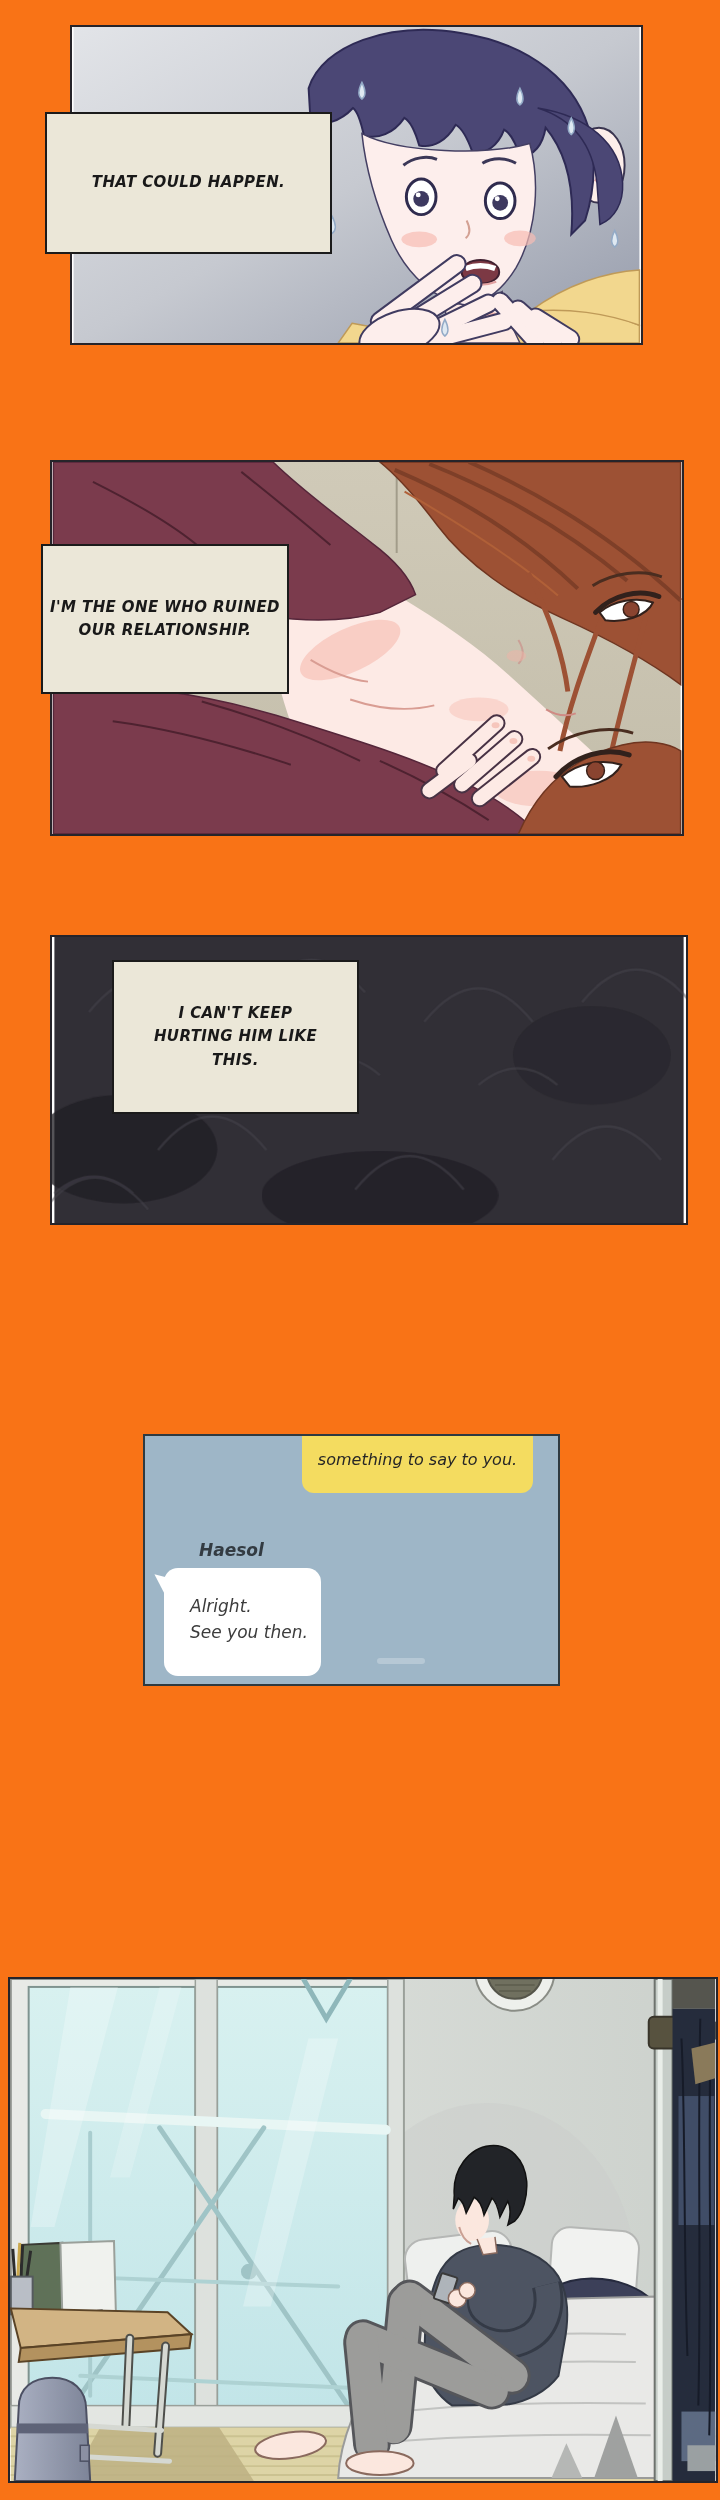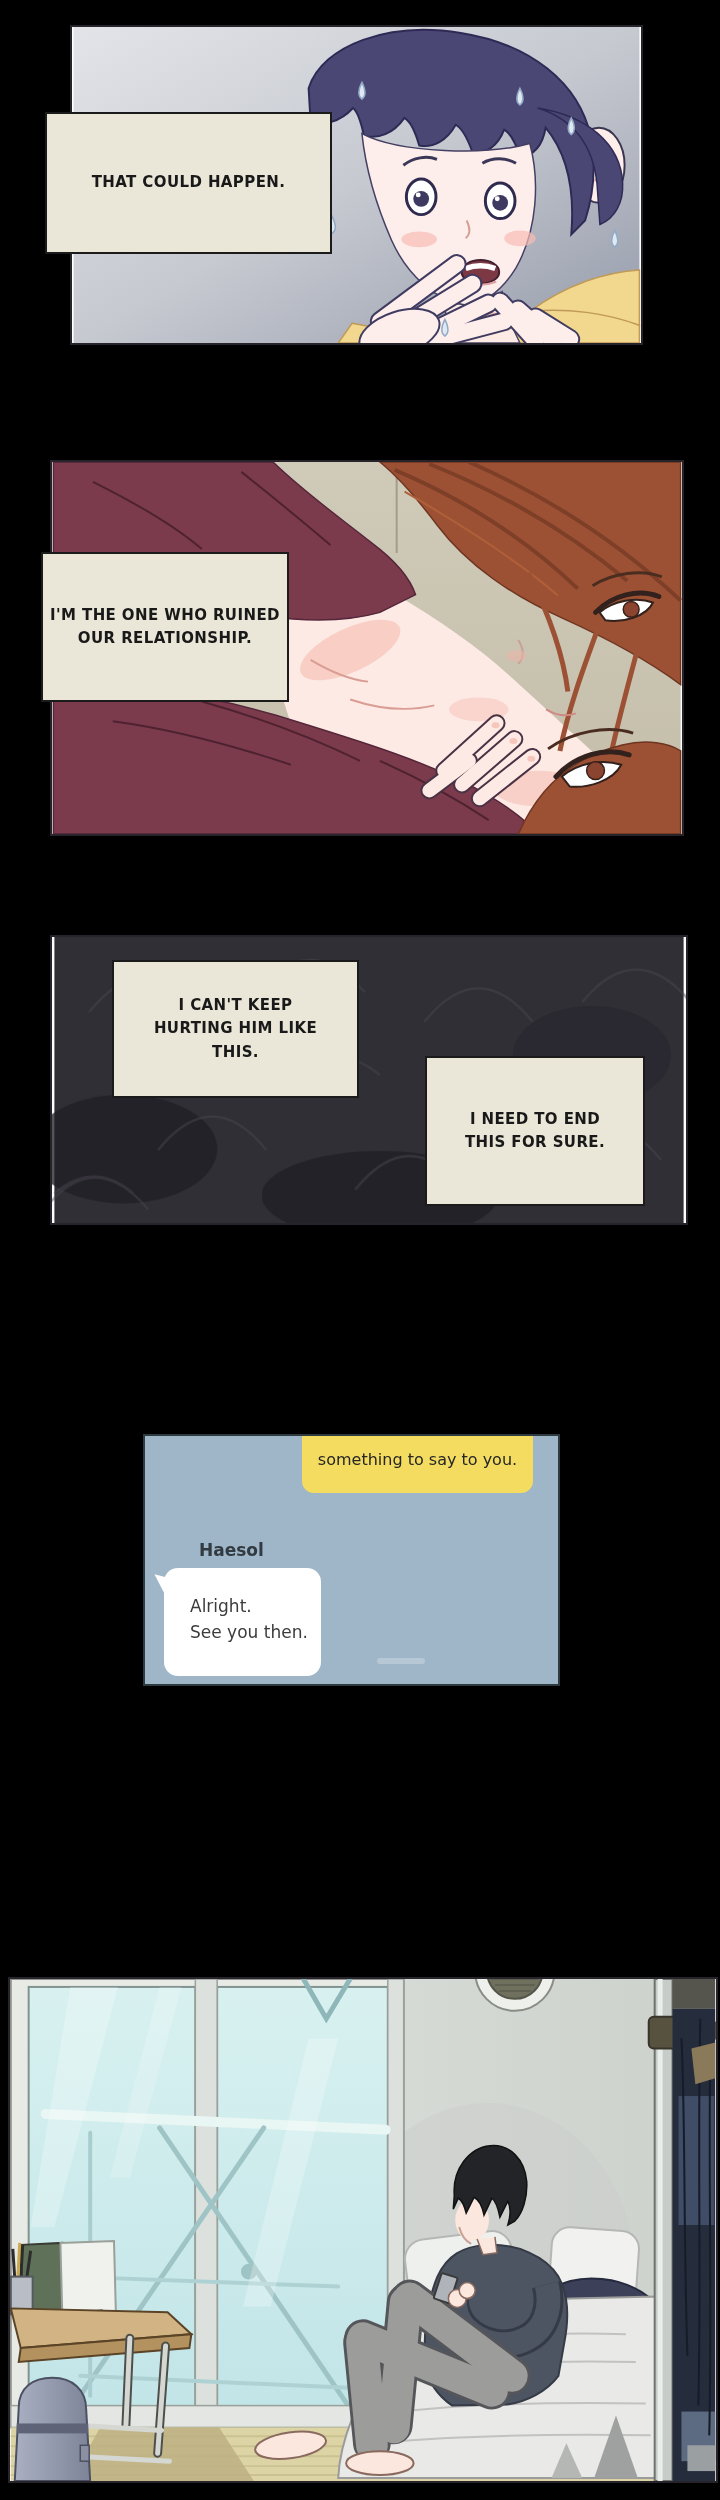--- a/index.html
+++ b/index.html
@@ -1,17 +1,17 @@
 <!DOCTYPE html>
 <html><head>
 <meta charset="utf-8">
 <style>
   html,body{margin:0;padding:0;background:#ffffff;}
-  .page{position:relative;width:720px;height:2500px;background:#000000;overflow:hidden;
-        font-family:"DejaVu Sans","Liberation Sans",sans-serif;}
+  .page{position:relative;width:720px;height:2500px;background:#f97316;overflow:hidden;
+        font-family:"DejaVu Sans","Liberation Sans",sans-serif;font-style:italic;}
   .panel{position:absolute;border:2px solid #26242a;box-sizing:border-box;overflow:hidden;background:#fff;}
   .panel svg{display:block;width:100%;height:100%;}
   .caption{position:absolute;background:#ebe7d8;border:2px solid #1b1b1b;box-sizing:border-box;
            display:flex;align-items:center;justify-content:center;text-align:center;
            font-weight:bold;font-size:15px;line-height:1.55;letter-spacing:.4px;color:#191919;
            white-space:pre-line;z-index:5;padding:6px;}
   
   .chat{position:absolute;left:143px;top:1434px;width:417px;height:252px;background:#9eb6c7;
         border:2px solid #2f3a40;box-sizing:border-box;overflow:hidden;}
   .bubble-out{position:absolute;left:157px;top:-2px;width:231px;height:59px;background:#f4dc60;
@@ -158,21 +158,21 @@
             <path d="M413,326 L466,280"></path>
           <path d="M431,340 L484,298"></path>
             <path d="M380,332 L420,302"></path>
         </g>
         <ellipse cx="447" cy="266" rx="4" ry="3" fill="#f6c6bc"></ellipse>
         <ellipse cx="465" cy="282" rx="4" ry="3" fill="#f6c6bc"></ellipse>
         <ellipse cx="483" cy="300" rx="4" ry="3" fill="#f6c6bc"></ellipse>
       </g>
     </svg>
   </div>
-  <div class="caption" style="left:41px;top:544px;width:248px;height:150px;margin-top:8px;">I'M THE ONE WHO RUINED
+  <div class="caption" style="left:41px;top:544px;width:248px;height:150px;">I'M THE ONE WHO RUINED
 OUR RELATIONSHIP.</div>
 
   <div class="panel" style="left:50px;top:935px;width:638px;height:290px;">
     <svg viewBox="0 0 638 290">
       <rect width="638" height="290" fill="#312f36"></rect>
       <g opacity=".9">
         <ellipse cx="70" cy="215" rx="95" ry="55" fill="#201e25" opacity=".85"></ellipse>
         <ellipse cx="330" cy="262" rx="120" ry="45" fill="#201e25" opacity=".8"></ellipse>
         <ellipse cx="545" cy="120" rx="80" ry="50" fill="#26242b" opacity=".6"></ellipse>
         <ellipse cx="200" cy="90" rx="60" ry="35" fill="#26242b" opacity=".7"></ellipse>
@@ -183,25 +183,23 @@
           <path d="M550,50 Q590,16 630,50 M535,66 Q590,0 645,66"></path>
           <path d="M120,200 Q160,164 200,200 M105,216 Q160,148 215,216"></path>
           <path d="M320,240 Q360,204 400,240 M305,256 Q360,188 415,256"></path>
           <path d="M520,210 Q560,174 600,210 M505,226 Q560,158 615,226"></path>
           <path d="M0,260 Q40,226 80,260 M-10,276 Q40,212 95,276"></path>
           <path d="M430,150 Q470,116 510,150 M250,140 Q290,106 330,140"></path>
         </g>
       </g>
     </svg>
   </div>
-  <div class="caption" style="left:112px;top:960px;width:247px;height:138px;">I CAN'T KEEP
+  <div class="caption" style="left:112px;top:960px;width:247px;height:154px;">I CAN'T KEEP
 HURTING HIM LIKE
 THIS.</div>
-  <div class="caption" style="left:425px;top:1056px;width:220px;height:150px;">I NEED TO END
-THIS FOR SURE.</div>
 
   <div class="chat">
     <div class="bubble-out">something to say to you.</div>
     <div class="chat-name">Haesol</div>
     <div class="bubble-tail"></div>
     <div class="bubble-in">Alright.
 See you then.</div>
     <div class="faded-strip" style="left:27px;top:222px;width:40px;"></div>
     <div class="faded-strip" style="left:232px;top:222px;width:48px;"></div>
   </div>

